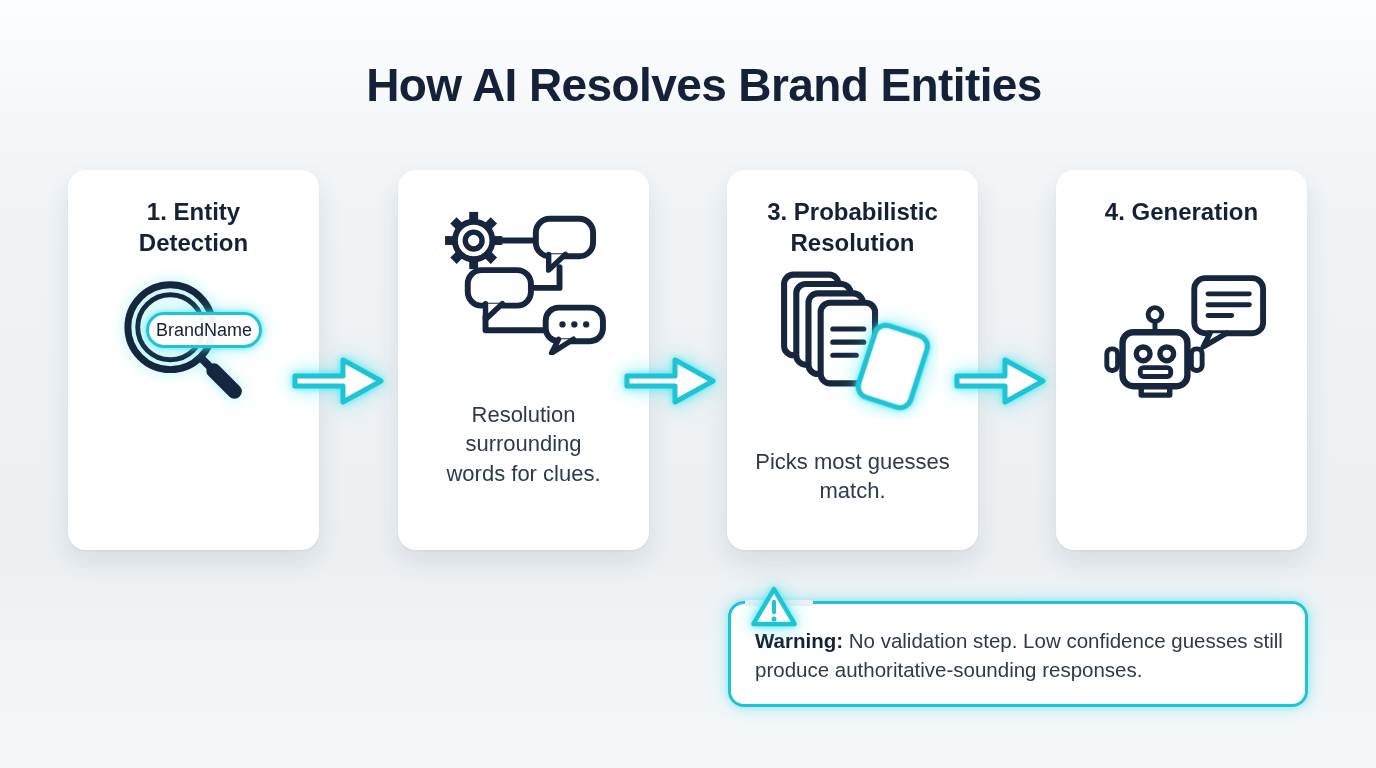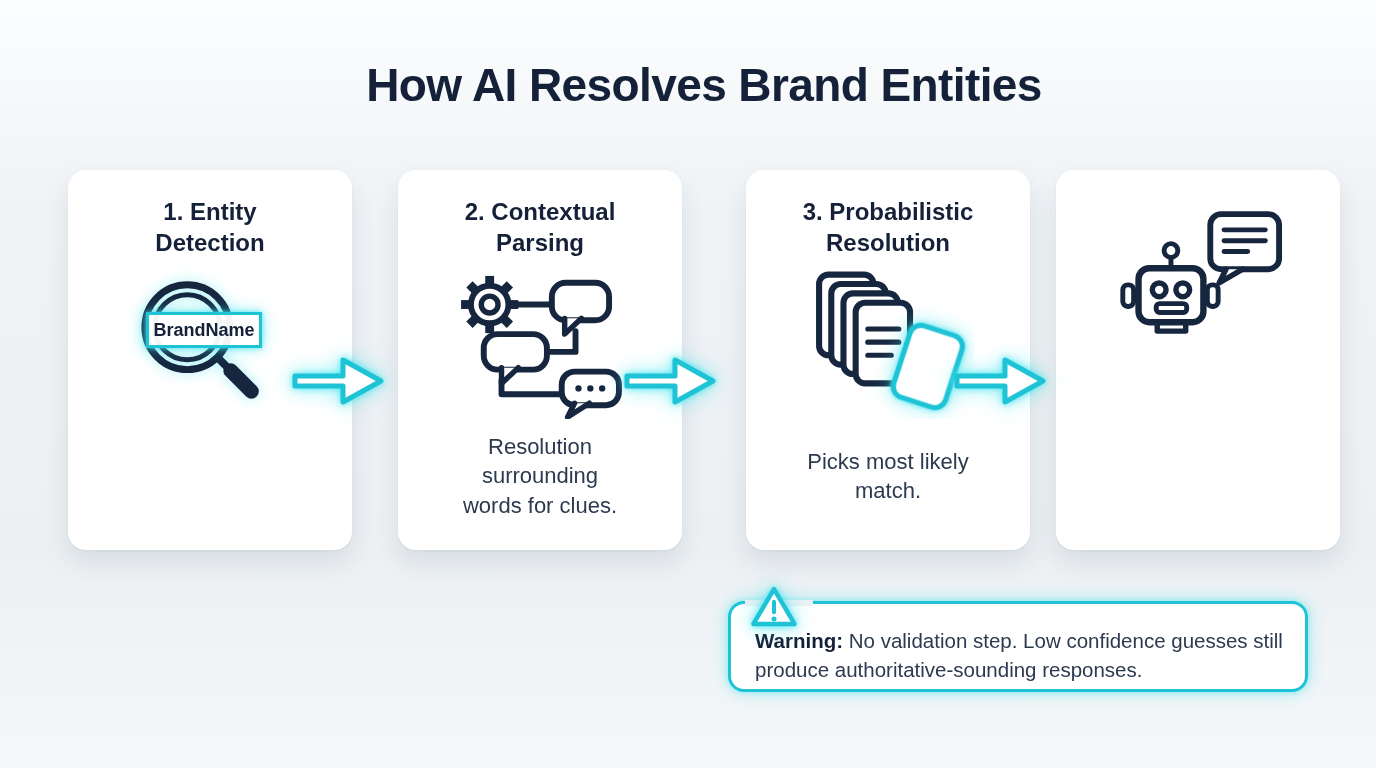--- a/index.html
+++ b/index.html
@@ -7,27 +7,27 @@
   .page{
     position:relative;width:1376px;height:768px;overflow:hidden;
     background:linear-gradient(180deg,#fcfdfe 0%,#eff3f6 28%,#ecf0f3 72%,#f5f8fa 100%);
   }
   .title{
     position:absolute;top:58px;left:16px;width:100%;margin:0;
     text-align:center;font-size:46px;font-weight:bold;letter-spacing:-0.6px;
     color:var(--heading);
   }
   .card{
-    position:absolute;top:170px;width:284px;height:380px;box-sizing:border-box;
+    position:absolute;top:170px;width:251px;height:380px;box-sizing:border-box;
     background:var(--card);border-radius:18px;
     box-shadow:0 1px 2px rgba(20,40,60,.05),0 12px 26px rgba(25,45,70,.10);
     display:flex;flex-direction:column;align-items:center;
     padding:26px 16px 18px;
   }
-  .c1{left:68px}.c2{left:398px}.c3{left:746px}.c4{left:1056px}
+  .c1{left:68px}.c2{left:398px}.c3{left:727px}.c4{left:1056px}
   .step-heading{
     margin:0;min-height:64px;text-align:center;white-space:pre-line;
     font-size:24px;line-height:1.3;font-weight:bold;color:var(--heading);
   }
   .icon-area{
     position:relative;height:152px;margin-top:8px;width:100%;
     display:flex;align-items:center;justify-content:center;
   }
   .step-desc{
     margin:0;flex:1;display:flex;align-items:center;justify-content:center;
@@ -39,31 +39,31 @@
   .nvw{stroke:var(--navy);fill:#fff;stroke-linecap:round;stroke-linejoin:round;}
   .tooth{stroke:var(--navy);fill:none;stroke-linecap:butt;}
   .nvdot{fill:var(--navy);stroke:none;}
   .cy{stroke:var(--cyan);fill:#fff;stroke-linecap:round;stroke-linejoin:round;}
   .cyl{stroke:var(--cyan);fill:none;stroke-linecap:round;}
   .cydot{fill:var(--cyan);stroke:none;}
   .glow{filter:drop-shadow(0 0 3px rgba(64,228,238,.9)) drop-shadow(0 0 10px rgba(64,228,238,.55));}
   .softglow{filter:drop-shadow(0 0 7px rgba(64,228,238,.45));}
   .brand-pill{
     position:absolute;left:62px;top:44px;width:110px;height:30px;
-    border:3px solid var(--cyan);border-radius:0;
+    border:3px solid var(--cyan);border-radius:18px;
     background:rgba(255,255,255,.95);
     display:flex;align-items:center;justify-content:center;
-    font-size:18px;font-weight:bold;color:var(--heading);
+    font-size:18px;font-weight:normal;color:var(--heading);
     box-shadow:0 0 5px rgba(64,228,238,.85),0 0 16px rgba(64,228,238,.55);
     z-index:2;
   }
   .arrow{position:absolute;top:350px;width:100px;height:62px;}
   .a1{left:288px}.a2{left:620px}.a3{left:950px}
   .warning{
-    position:absolute;left:728px;top:601px;width:580px;height:91px;box-sizing:border-box;
+    position:absolute;left:728px;top:601px;width:580px;height:106px;box-sizing:border-box;
     background:#fff;border:3.5px solid var(--cyan);border-radius:16px;
     box-shadow:0 0 6px rgba(64,228,238,.5),0 0 18px rgba(64,228,238,.38);
     padding:23px 22px 0 24px;
   }
   .warn-hole{position:absolute;top:-4.5px;left:14px;width:68px;height:6px;background:#edf1f4;}
   .warn-tri{position:absolute;top:-20px;left:18px;width:50px;height:46px;}
   .warn-text{margin:0;font-size:20.5px;line-height:1.4;color:var(--body);}
   .warn-text strong{color:var(--heading);}
 </style>
 </head>
@@ -81,22 +81,20 @@
         <circle class="nv" cx="64" cy="58" r="43" stroke-width="7"></circle>
         <circle class="nv" cx="64" cy="58" r="33" stroke-width="5"></circle>
         <path class="nv" d="M95 89 L103 97" stroke-width="8"></path>
         <path class="nv" d="M108 102 L129 123" stroke-width="15"></path>
       </svg>
       <div class="brand-pill">BrandName</div>
     </div>
   </section>
 
   <section class="card c2">
-    <h2 class="step-heading">2. Contextual
-Parsing</h2>
     <div class="icon-area">
       <svg width="168" height="150" viewBox="0 0 170 152">
         <path class="tooth" d="M53 36 L63 36" stroke-width="9"></path>
         <path class="tooth" d="M47.4 49.4 L54.5 56.5" stroke-width="9"></path>
         <path class="tooth" d="M34 55 L34 65" stroke-width="9"></path>
         <path class="tooth" d="M20.6 49.4 L13.5 56.5" stroke-width="9"></path>
         <path class="tooth" d="M15 36 L5 36" stroke-width="9"></path>
         <path class="tooth" d="M20.6 22.6 L13.5 15.5" stroke-width="9"></path>
         <path class="tooth" d="M34 17 L34 7" stroke-width="9"></path>
         <path class="tooth" d="M47.4 22.6 L54.5 15.5" stroke-width="9"></path>
@@ -131,25 +129,26 @@
         <rect class="nvw" x="40" y="26" width="58" height="86" rx="10" stroke-width="6.5"></rect>
         <rect class="nvw" x="53" y="36" width="58" height="86" rx="10" stroke-width="6.5"></rect>
         <path class="nv" d="M66 64 H99" stroke-width="5.5"></path>
         <path class="nv" d="M66 78 H99" stroke-width="5.5"></path>
         <path class="nv" d="M66 92 H91" stroke-width="5.5"></path>
         <g class="glow" transform="rotate(18 130 104)">
           <rect class="cy" x="101" y="64" width="58" height="80" rx="12" stroke-width="5.5"></rect>
         </g>
       </svg>
     </div>
-    <p class="step-desc">Picks most likely
+    <p class="step-desc">Picks most guesses
 match.</p>
   </section>
 
   <section class="card c4">
+    <h2 class="step-heading">4. Generation</h2>
     <div class="icon-area">
       <svg width="172" height="148" viewBox="0 0 175 150">
         <rect class="nvw" x="100" y="8" width="70" height="56" rx="11" stroke-width="6"></rect>
         <path class="nv" d="M114 24 H156" stroke-width="5"></path>
         <path class="nv" d="M114 35 H156" stroke-width="5"></path>
         <path class="nv" d="M114 46 H138" stroke-width="5"></path>
         <path class="nvw" d="M116 64 L109 78 L133 64" stroke-width="5.5"></path>
         <path class="nv" d="M60 63 V52" stroke-width="5"></path>
         <circle class="nvw" cx="60" cy="45" r="7" stroke-width="5"></circle>
         <rect class="nvw" x="11" y="80" width="11" height="22" rx="5" stroke-width="5"></rect>

